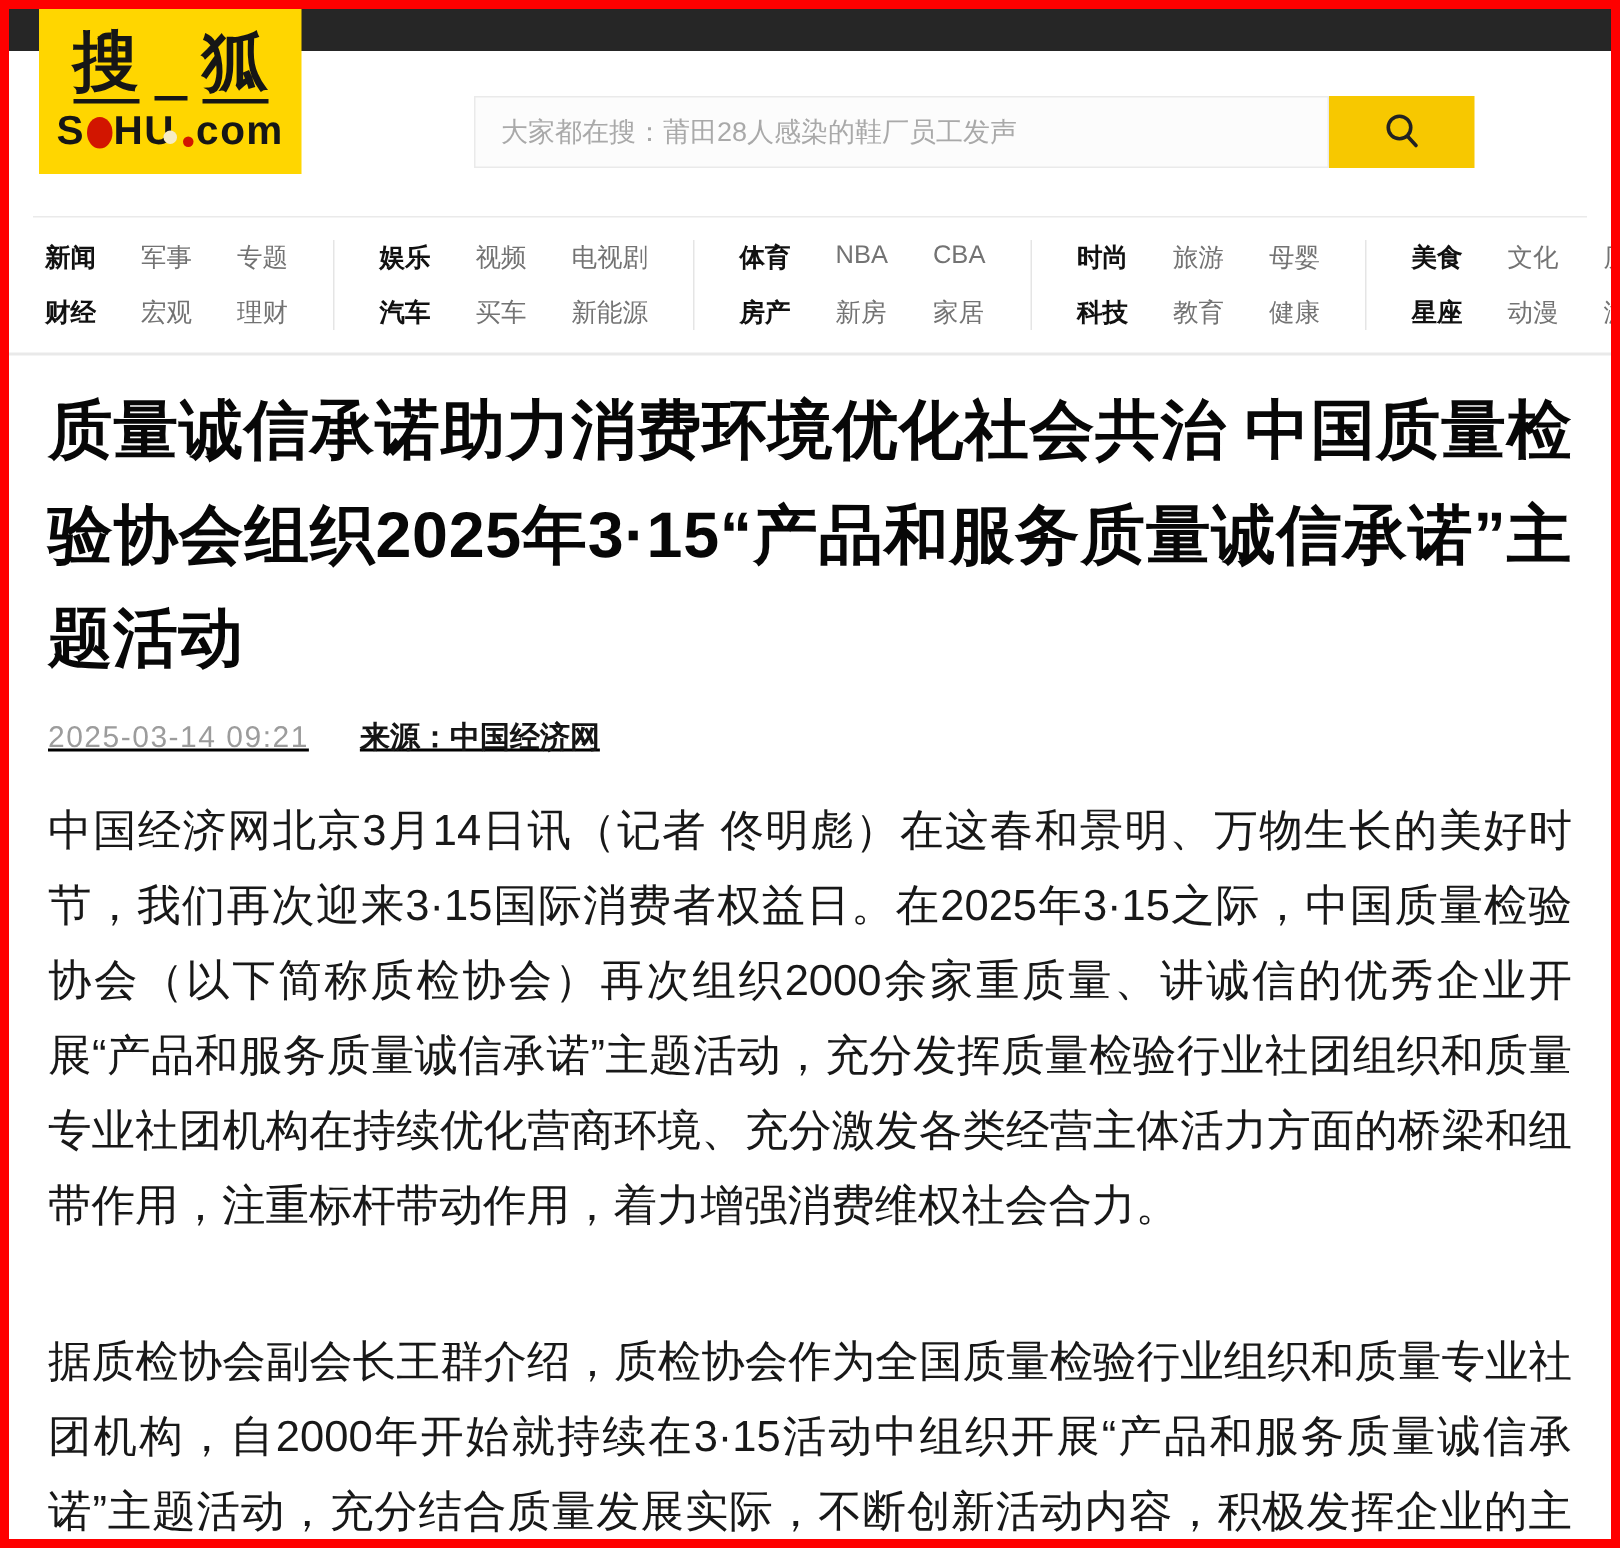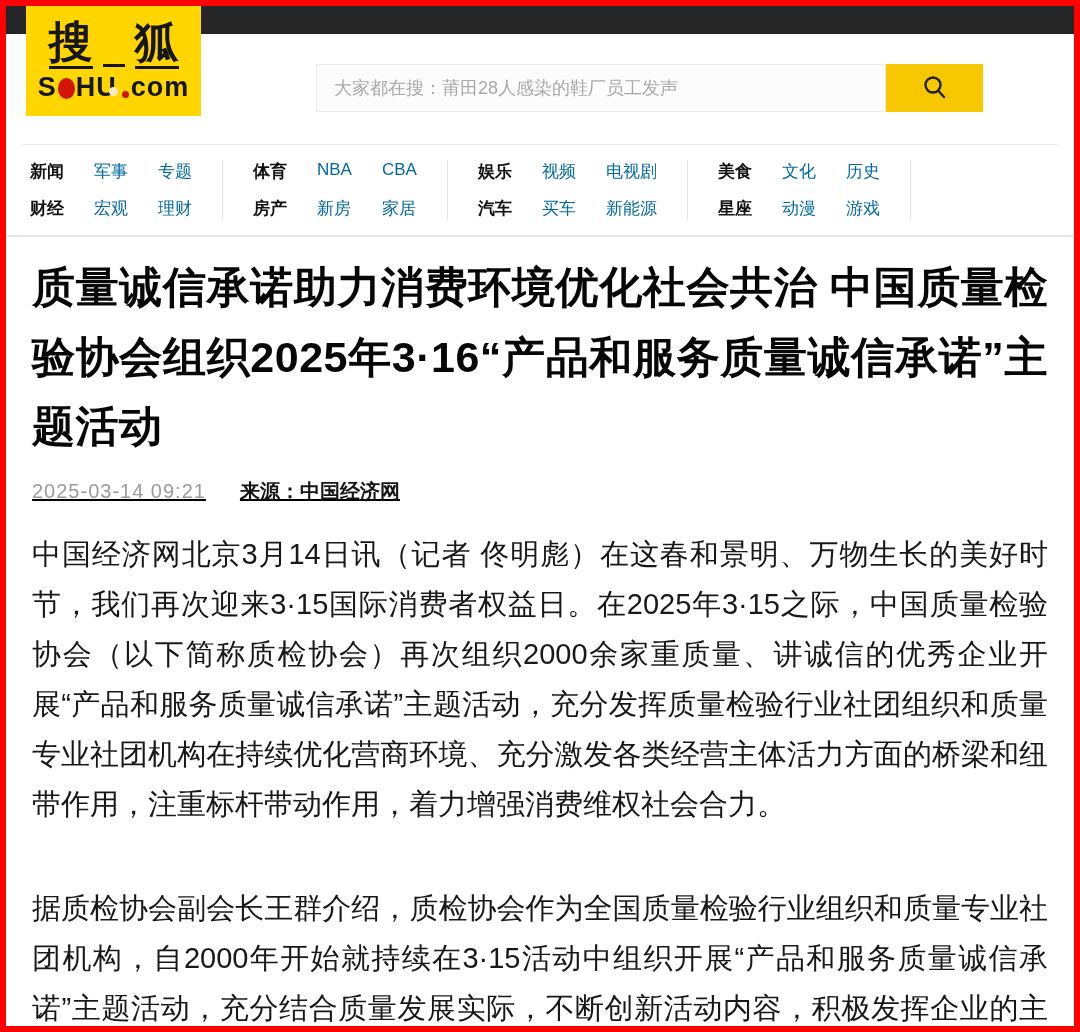--- a/index.html
+++ b/index.html
@@ -49,21 +49,21 @@
   .rule-thin { border-top:1px solid #eaeaea; margin:0 16px; }
   .rule-wide { border-top:2px solid #e9e9e9; }
   
   .nav { display:flex; align-items:center; padding:15px 0 15px 24px; }
   .nav-group {
     display:grid; grid-template-columns:repeat(3,auto);
     column-gap:30px; row-gap:14px;
     padding-right:30px; margin-right:30px;
     border-right:1px solid #e5e5e5;
   }
-  .nav-item { font-size:17px; color:#0369a1; cursor:pointer; white-space:nowrap; }
+  .nav-item { font-size:17px; color:#737373; cursor:pointer; white-space:nowrap; }
   .nav-item.lead { font-weight:700; color:#111;font-family:Liberation Mono, monospace; }
   
   .article { padding:0 26px; }
   .article-title {
     margin-top:16px;
     font-size:43px; line-height:1.62; font-weight:700;
     color:#070707; letter-spacing:0.5px; text-align:justify;
   }
   .article-meta { margin-top:16px; display:flex; align-items:baseline; font-size:20px;text-decoration:underline; }
   .meta-date { color:#9c9c9c; letter-spacing:1px; }
@@ -117,49 +117,57 @@
   <div class="nav">
     <div class="nav-group">
       <span class="nav-item lead">新闻</span>
       <span class="nav-item">军事</span>
       <span class="nav-item">专题</span>
       <span class="nav-item lead">财经</span>
       <span class="nav-item">宏观</span>
       <span class="nav-item">理财</span>
     </div>
     <div class="nav-group">
+      <span class="nav-item lead">娱乐</span>
+      <span class="nav-item">视频</span>
+      <span class="nav-item">电视剧</span>
+      <span class="nav-item lead">汽车</span>
+      <span class="nav-item">买车</span>
+      <span class="nav-item">新能源</span>
+    </div>
+    <div class="nav-group">
       <span class="nav-item lead">体育</span>
       <span class="nav-item">NBA</span>
       <span class="nav-item">CBA</span>
       <span class="nav-item lead">房产</span>
       <span class="nav-item">新房</span>
       <span class="nav-item">家居</span>
     </div>
     <div class="nav-group">
-      <span class="nav-item lead">娱乐</span>
-      <span class="nav-item">视频</span>
-      <span class="nav-item">电视剧</span>
-      <span class="nav-item lead">汽车</span>
-      <span class="nav-item">买车</span>
-      <span class="nav-item">新能源</span>
+      <span class="nav-item lead">时尚</span>
+      <span class="nav-item">旅游</span>
+      <span class="nav-item">母婴</span>
+      <span class="nav-item lead">科技</span>
+      <span class="nav-item">教育</span>
+      <span class="nav-item">健康</span>
     </div>
     <div class="nav-group">
       <span class="nav-item lead">美食</span>
       <span class="nav-item">文化</span>
       <span class="nav-item">历史</span>
       <span class="nav-item lead">星座</span>
       <span class="nav-item">动漫</span>
       <span class="nav-item">游戏</span>
     </div>
   </div>
 
   <div class="rule-wide"></div>
 
   <div class="article">
-    <h1 class="article-title">质量诚信承诺助力消费环境优化社会共治 中国质量检验协会组织2025年3·16“产品和服务质量诚信承诺”主题活动</h1>
+    <h1 class="article-title">质量诚信承诺助力消费环境优化社会共治 中国质量检验协会组织2025年3·15“产品和服务质量诚信承诺”主题活动</h1>
 
     <div class="article-meta">
       <span class="meta-date">2025-03-14 09:21</span>
       <span class="meta-source">来源：中国经济网</span>
     </div>
 
     <div class="article-body">
       <p>中国经济网北京3月14日讯（记者 佟明彪）在这春和景明、万物生长的美好时节，我们再次迎来3·15国际消费者权益日。在2025年3·15之际，中国质量检验协会（以下简称质检协会）再次组织2000余家重质量、讲诚信的优秀企业开展“产品和服务质量诚信承诺”主题活动，充分发挥质量检验行业社团组织和质量专业社团机构在持续优化营商环境、充分激发各类经营主体活力方面的桥梁和纽带作用，注重标杆带动作用，着力增强消费维权社会合力。</p>
       <p>据质检协会副会长王群介绍，质检协会作为全国质量检验行业组织和质量专业社团机构，自2000年开始就持续在3·15活动中组织开展“产品和服务质量诚信承诺”主题活动，充分结合质量发展实际，不断创新活动内容，积极发挥企业的主体作用和新闻媒体的宣传监督作用，督促引导企业落实质量安全和维护消费者合法权益的主体责任，树立质量标杆，弘扬质量先进，在宣传传递质量信任、推介引导质量消费和质量、消费、维权知识普及与提高消费者的</p>
     </div>

